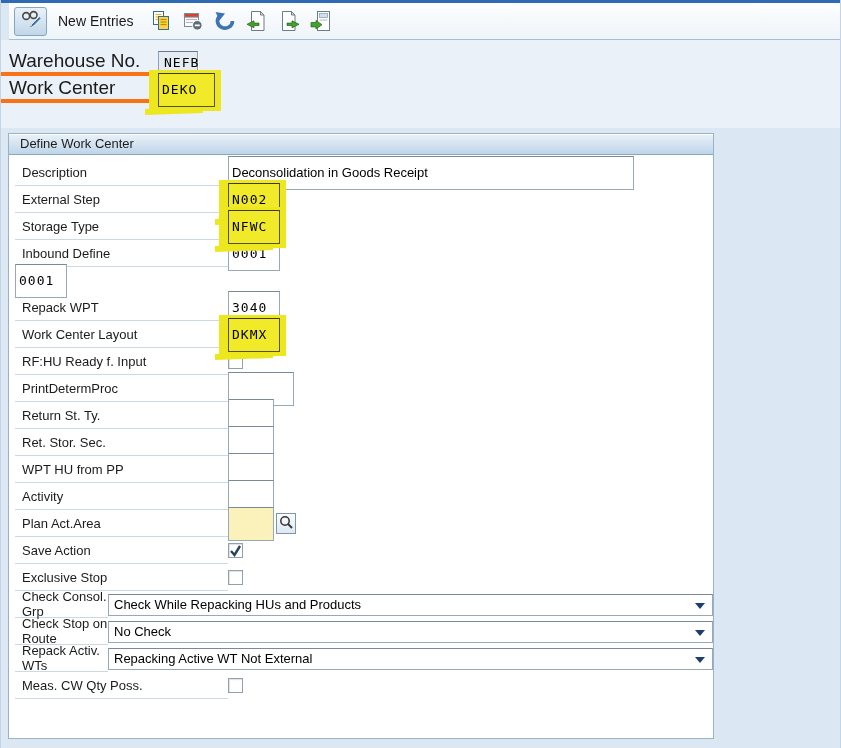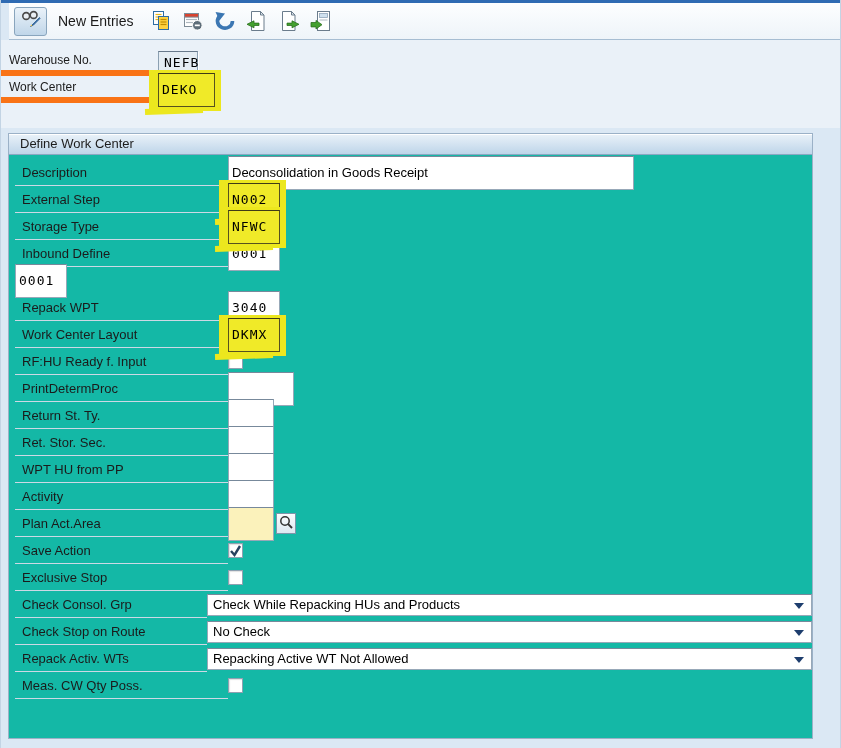--- a/index.html
+++ b/index.html
@@ -30,34 +30,34 @@
   .ticons { display:flex; align-items:center; gap:7px; margin-left:15px; }
   .tico { width:25px; height:25px; display:flex; align-items:center; justify-content:center; cursor:pointer; }
   
   .upper {
     position:absolute; top:40px; left:0; width:841px; height:88px;
     background:#eaf1f8; padding-top:9px;
   }
   .urow { display:flex; align-items:center; height:27px; }
   .ulabel {
     width:150px; height:100%; display:flex; align-items:center;
-    padding-left:8px; border-bottom:6px solid #f97316; font-size:12px;
+    padding-left:8px; border-bottom:4px solid #f97316; font-size:19px;
   }
   .uctrl { margin-left:7px; display:flex; align-items:center; }
   .disp {
     width:40px; height:24px; background:#e5edf3;
     border:1px solid #8ba0b2; border-top-color:#68798b;
     display:flex; align-items:center; padding-left:5px;
     font-family:"DejaVu Sans Mono", monospace; font-size:13px; letter-spacing:1px; color:#000;
     box-shadow:1px 1px 0 #ffffff;
   }
   
   .groupbox {
-    position:absolute; top:133px; left:7px; width:805px; height:606px;
-    background:#14b8a6; border:1px solid #9bb1c7;
+    position:absolute; top:133px; left:7px; width:706px; height:606px;
+    background:#ffffff; border:1px solid #9bb1c7;
   }
   .ghead {
     height:21px; line-height:20px; padding-left:11px; font-size:13px; color:#1c1c1c;
     background:linear-gradient(#eaf2f9,#bed5e9);
     border-bottom:1px solid #8aa7c2;
     box-shadow:inset 0 1px 0 #ffffff;
   }
   .gbody { padding-top:4px; }
   .frow { display:flex; align-items:center; height:27px; margin-left:6px; }
   .flabel {
@@ -363,21 +363,21 @@
           <span class="dd">
         <span>No Check</span>
       </span>
         </span>
     </div>
 
     <div class="frow">
       <span class="flabel">Repack Activ. WTs</span>
       <span class="fctrl">
           <span class="dd">
-        <span>Repacking Active WT Not Allowed</span>
+        <span>Repacking Active WT Not External</span>
       </span>
         </span>
     </div>
 
     <div class="frow">
       <span class="flabel">Meas. CW Qty Poss.</span>
       <span class="fctrl">
           <span class="cb">
         
       </span>

